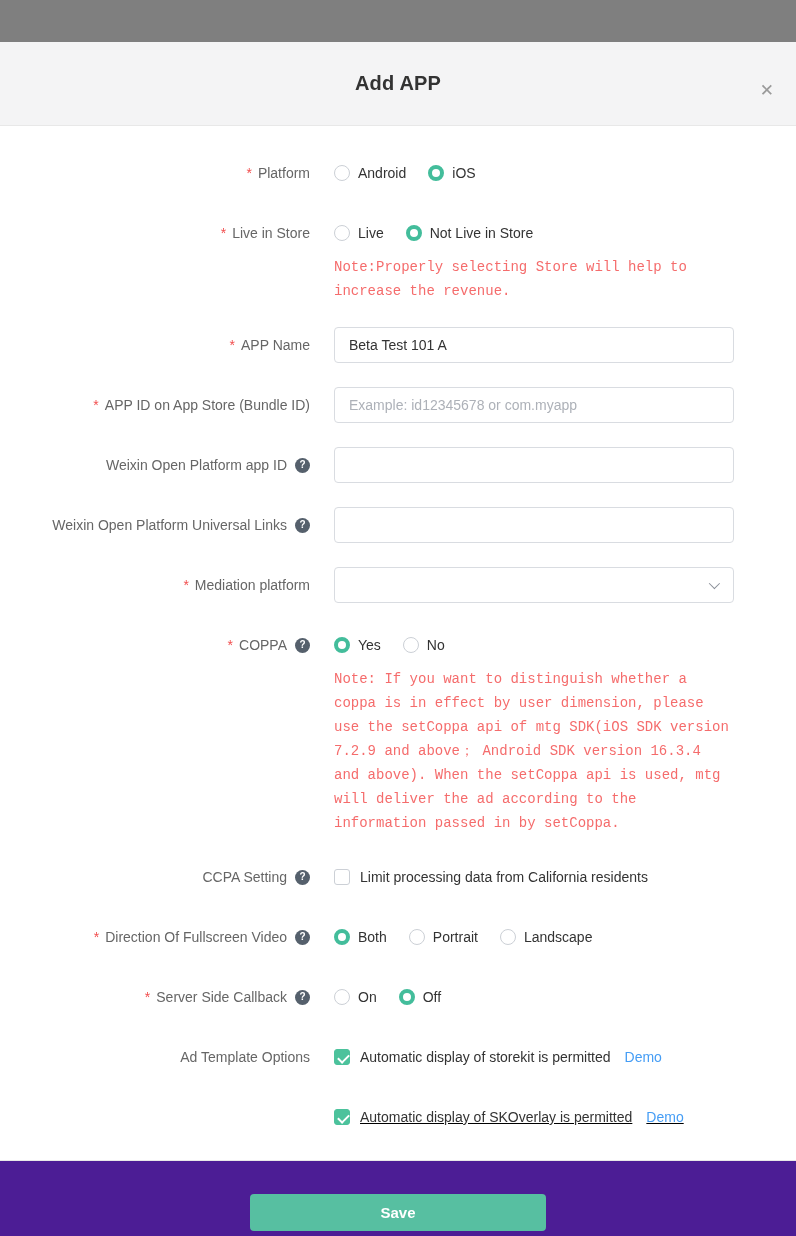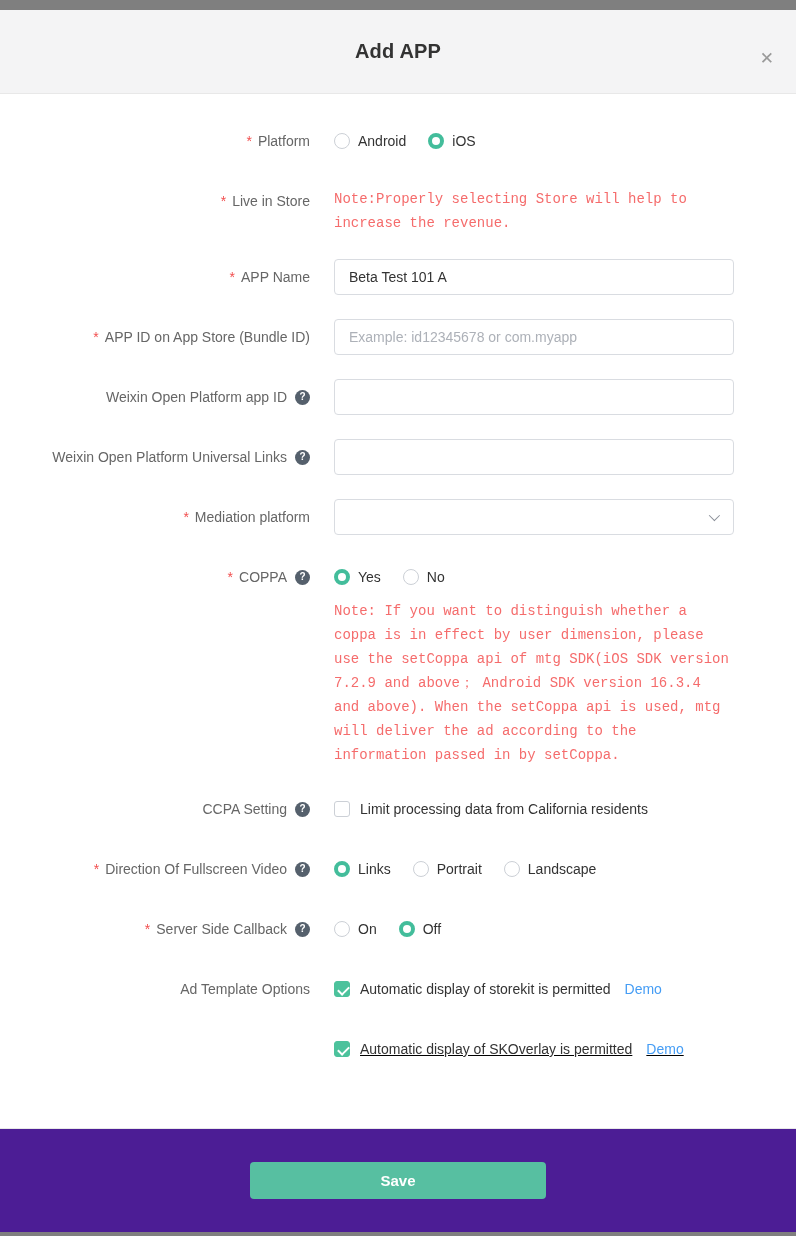--- a/index.html
+++ b/index.html
@@ -13,21 +13,21 @@
   }
   .page-strip { background:#7f7f7f; width:796px; }
   .strip-top { height:10px; }
   .strip-bottom { height:16px; }
 
   .modal { background:#fff; width:796px; }
 
   .modal-header {
     height:84px; background:#f4f4f5;
     display:flex; align-items:center; justify-content:center;
-    position:relative; border-bottom:1px solid #e8e8e8;
+    position:relative; border-bottom:1px solid #e8e8e8;margin-top:32px;
   }
   .modal-title { font-size:20px; font-weight:600; color:#333; letter-spacing:0.2px; }
   .modal-close {
     position:absolute; right:22px; top:40px;
     font-size:17px; color:#9a9a9a; cursor:pointer; line-height:1;
     background:none; border:none; font-family:"Liberation Sans", sans-serif;
   }
 
   .modal-body { height:1034px; background:#fff; padding-top:29px; }
 
@@ -136,20 +136,30 @@
         </div>
       </div>
     </div>
 
     <div class="row">
       <div class="row-label">
         <span class="req">*</span>
         <span>Live in Store</span>
       </div>
       <div class="control">
+        <div class="control-line">
+          <label class="radio">
+            <span class="radio-dot"></span>
+            <span class="opt-text">Live</span>
+          </label>
+          <label class="radio">
+            <span class="radio-dot on"></span>
+            <span class="opt-text">Not Live in Store</span>
+          </label>
+        </div>
         <div class="note">Note:Properly selecting Store will help to increase the revenue.</div>
       </div>
     </div>
 
     <div class="row">
       <div class="row-label">
         <span class="req">*</span>
         <span>APP Name</span>
       </div>
       <div class="control">
@@ -239,21 +249,21 @@
     <div class="row">
       <div class="row-label">
         <span class="req">*</span>
         <span>Direction Of Fullscreen Video</span>
         <span class="help">?</span>
       </div>
       <div class="control">
         <div class="control-line">
           <label class="radio">
             <span class="radio-dot on"></span>
-            <span class="opt-text">Links</span>
+            <span class="opt-text">Both</span>
           </label>
           <label class="radio">
             <span class="radio-dot"></span>
             <span class="opt-text">Portrait</span>
           </label>
           <label class="radio">
             <span class="radio-dot"></span>
             <span class="opt-text">Landscape</span>
           </label>
         </div>

